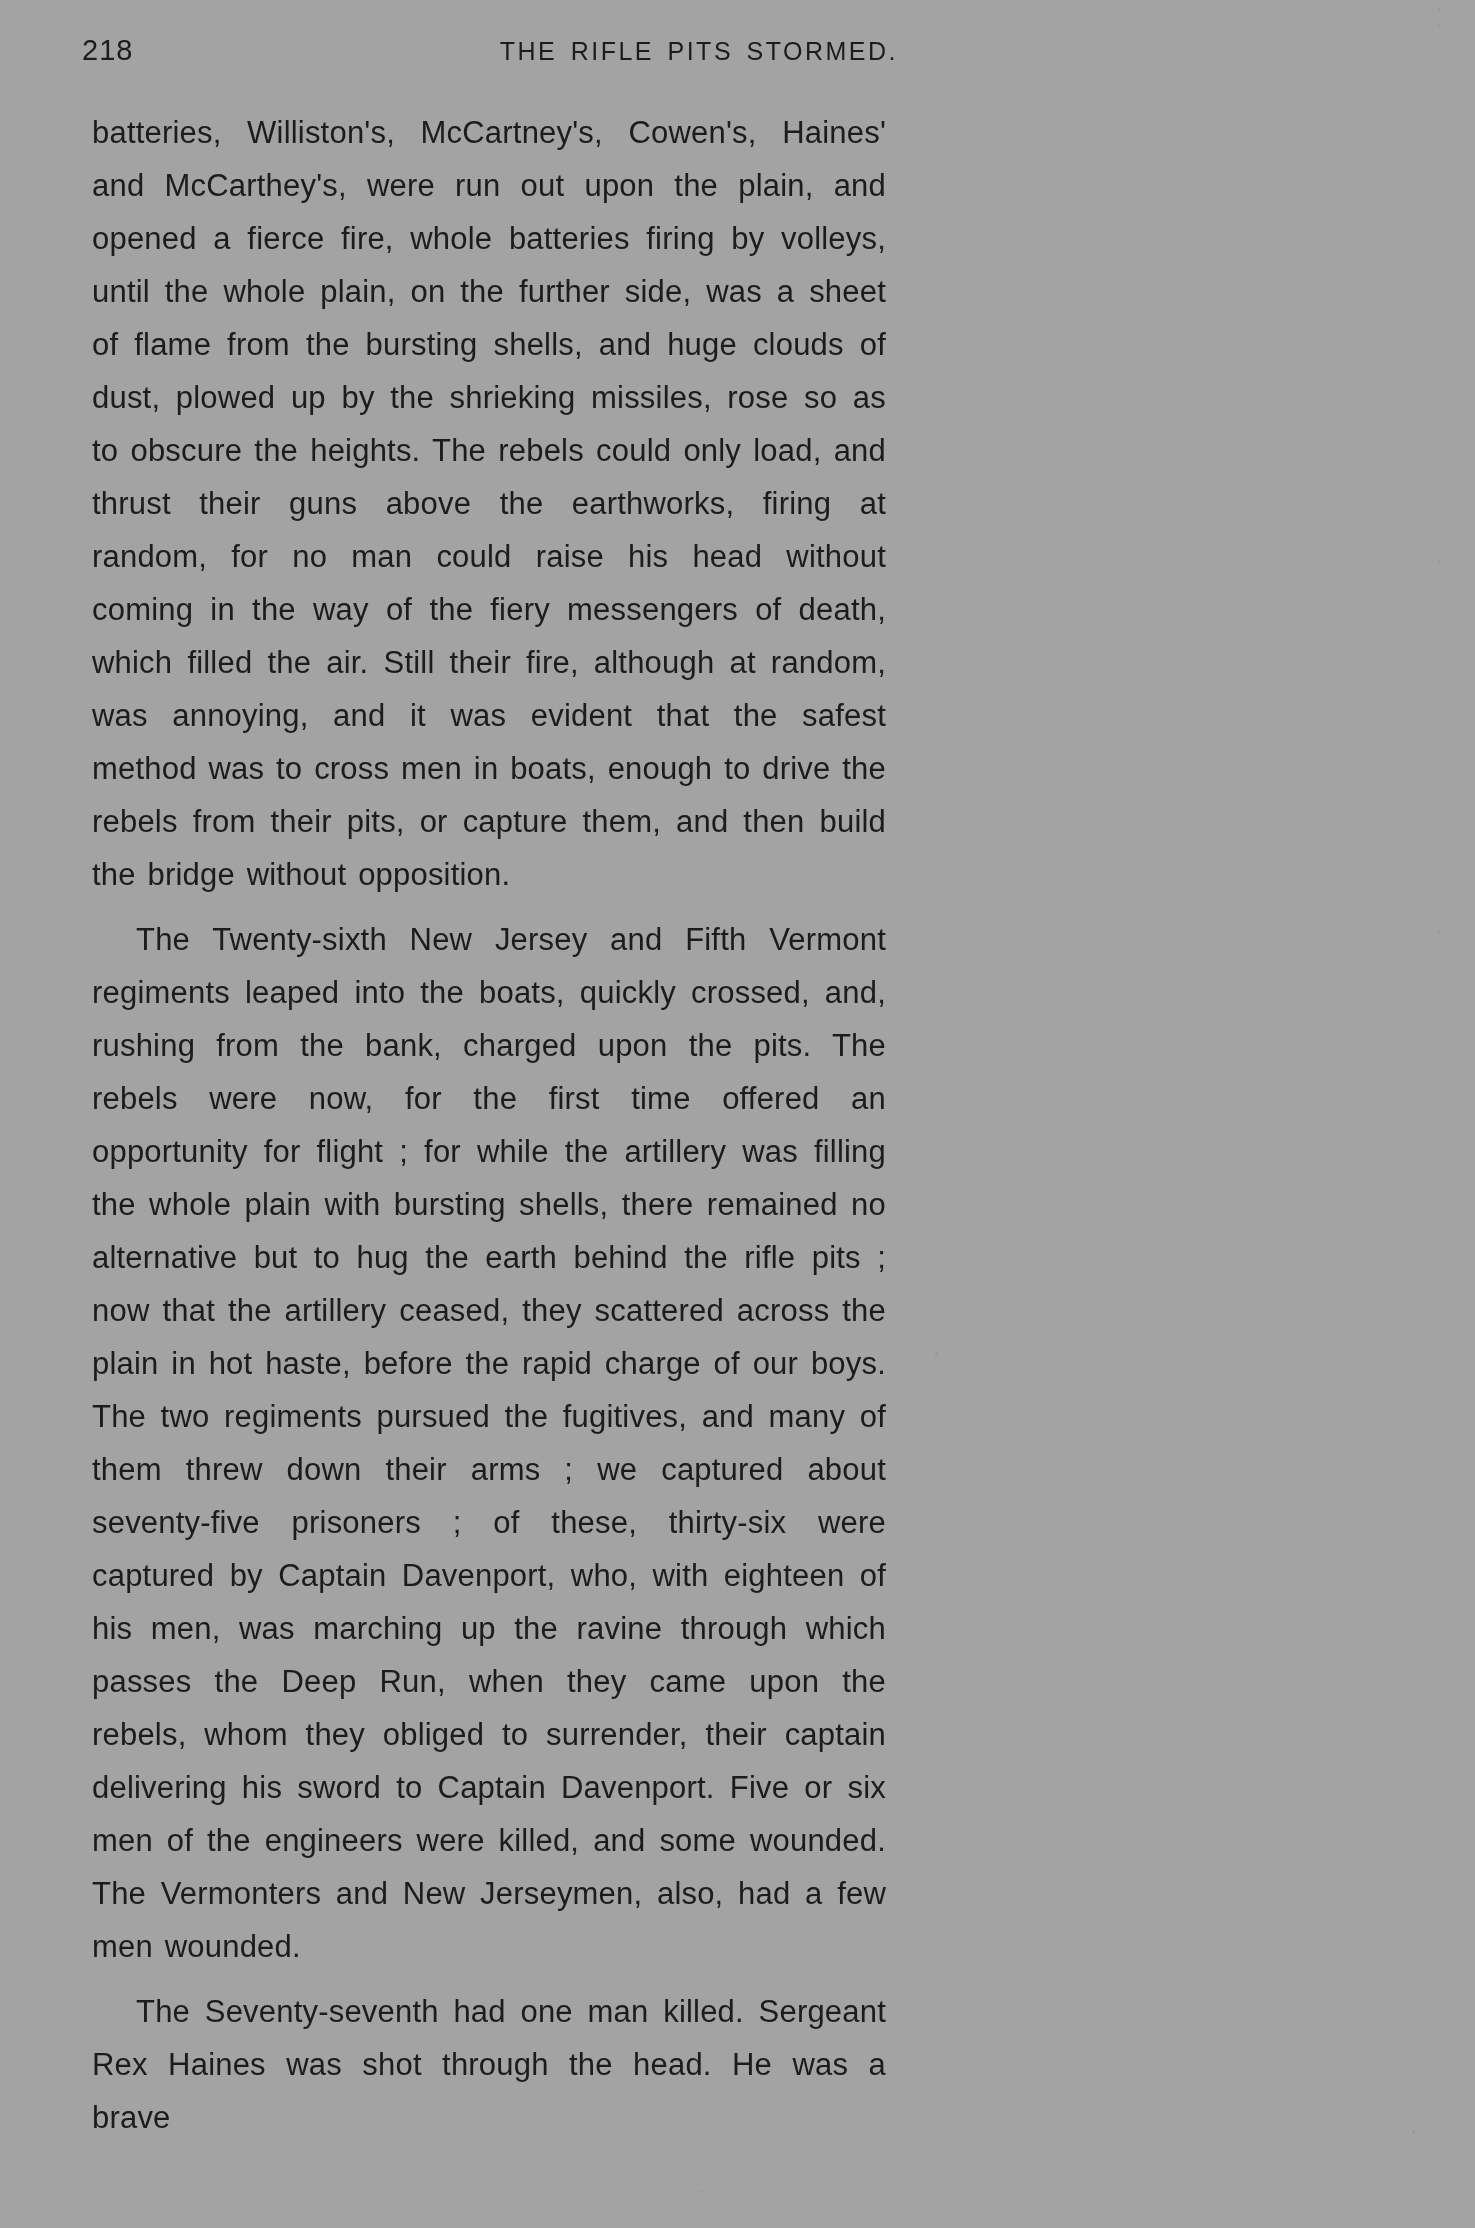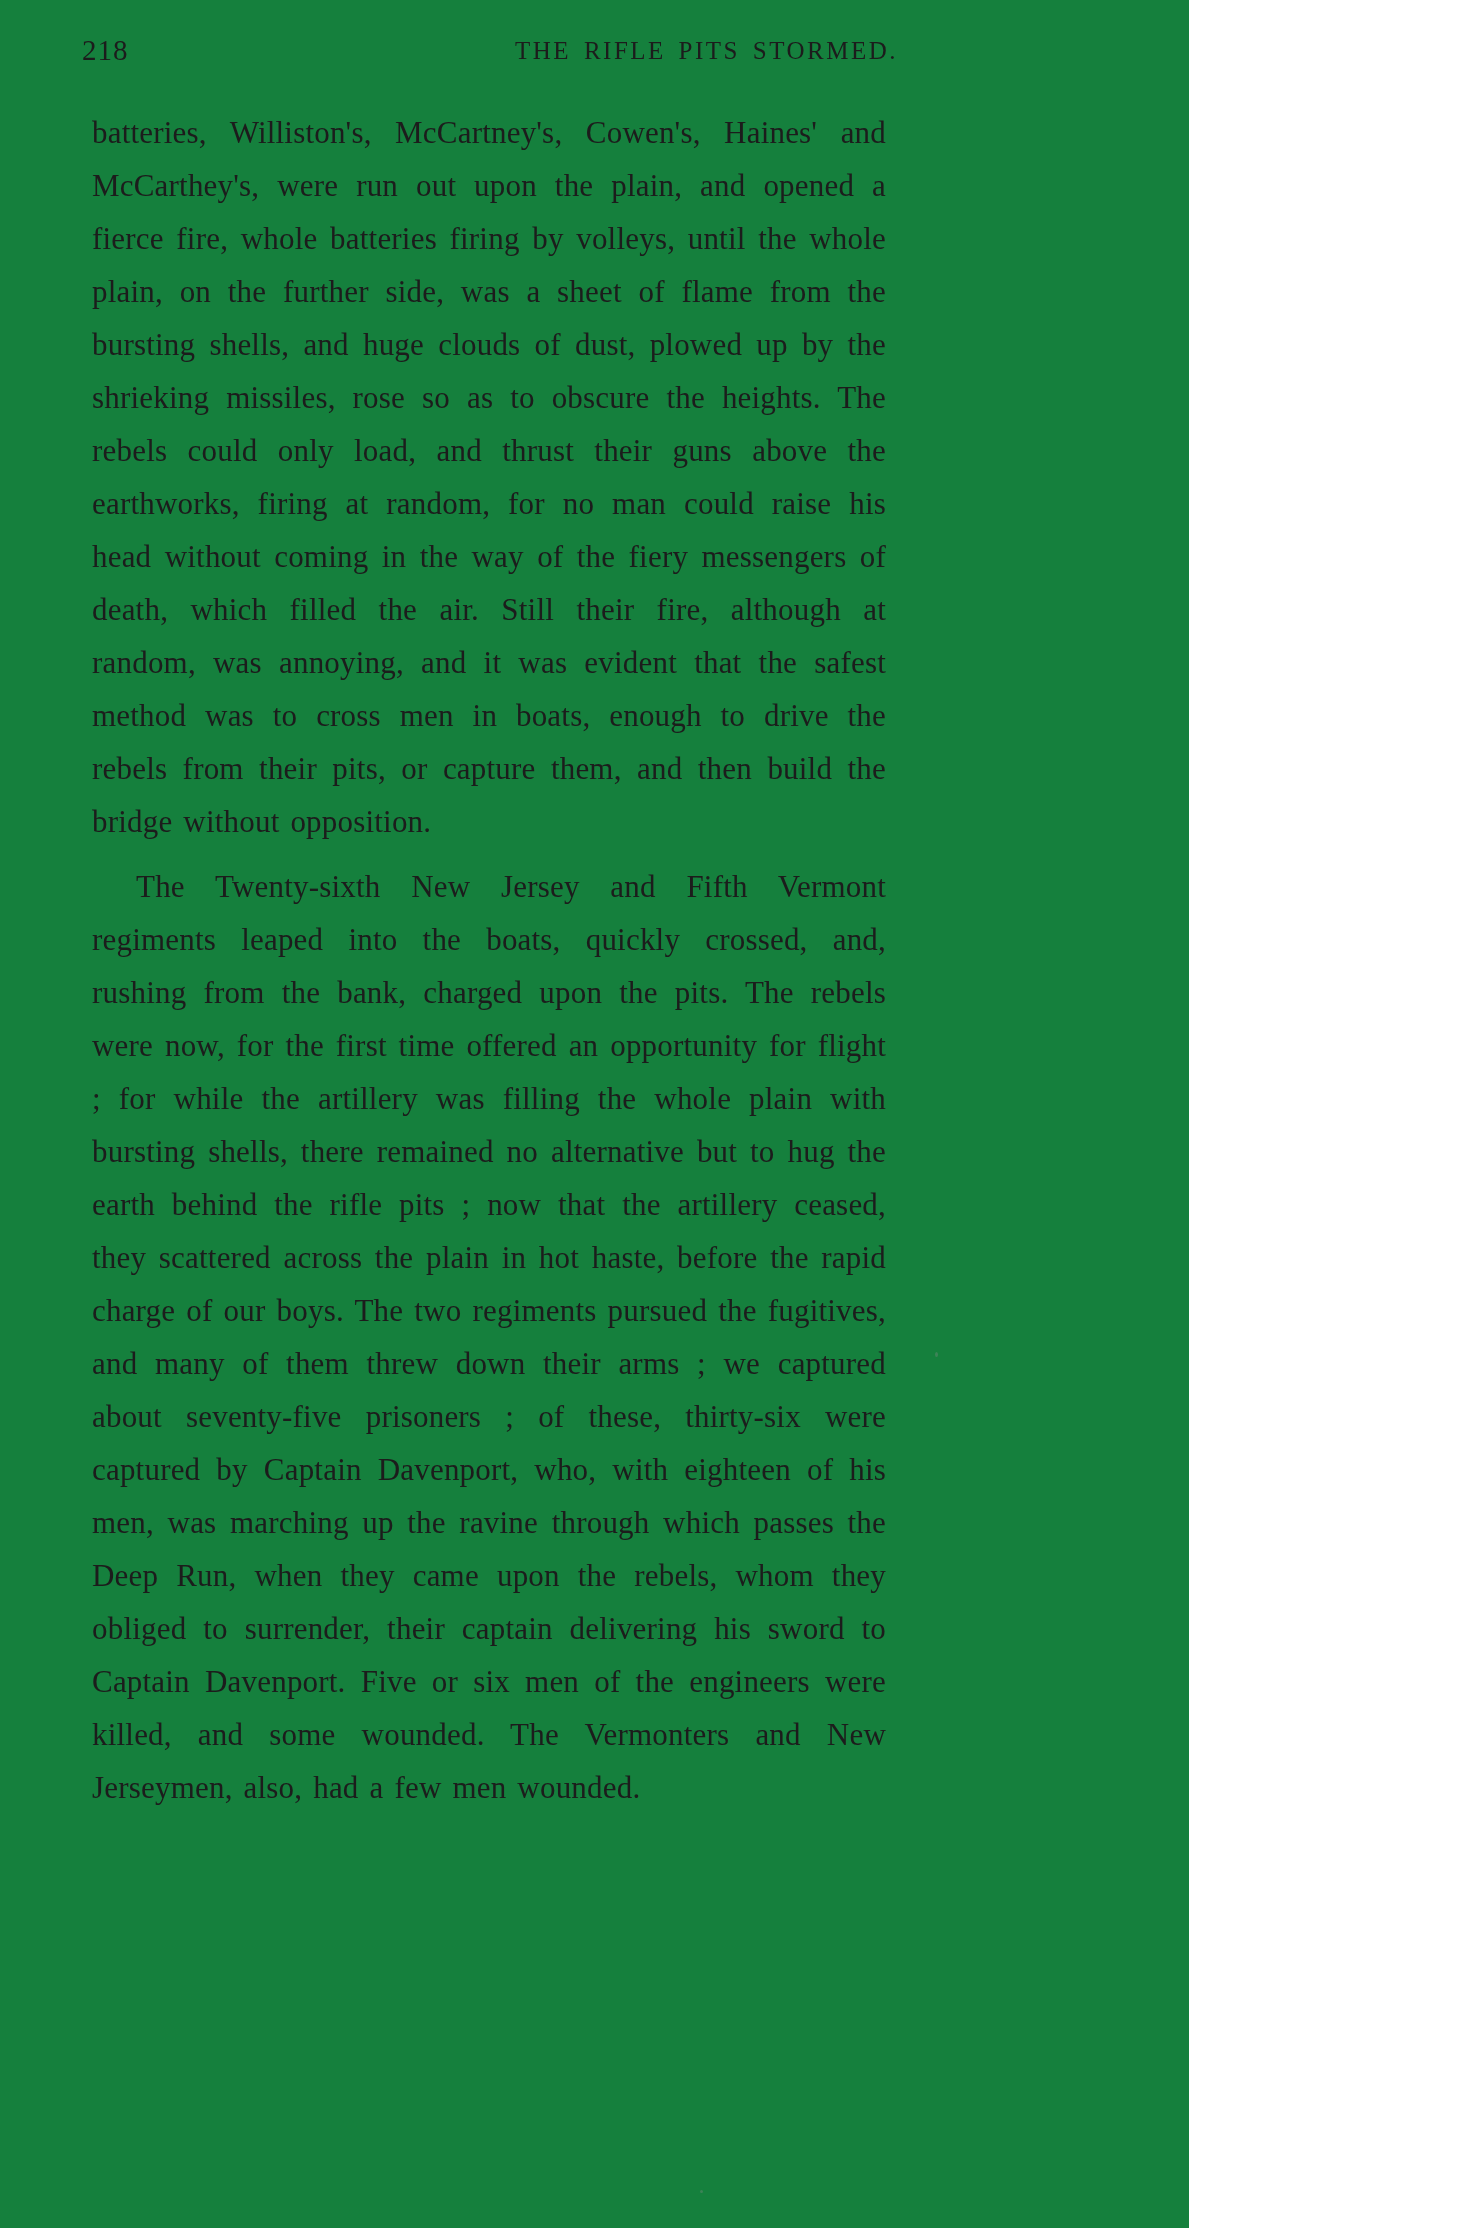--- a/index.html
+++ b/index.html
@@ -2,25 +2,25 @@
 <html><head>
 <meta charset="utf-8">
 <style>
   html, body {
     margin: 0;
     padding: 0;
     background: #ffffff;
   }
   .page {
     position: relative;
-    width: 1189px;
+    width: 1475px;
     height: 2228px;
-    background: #15803d;
+    background: #a3a3a3;
     color: #1c1c1c;
-    font-family: Liberation Serif, serif;
+    font-family: Liberation Sans, sans-serif;
     overflow: hidden;
   }
   .text-col {
     position: absolute;
     left: 80px;
     top: 28px;
     width: 818px;
   }
   .page-header {
     position: relative;
@@ -66,20 +66,21 @@
 
 <div class="page">
   <div class="text-col">
     <header class="page-header">
       <span class="page-number">218</span>
       <span class="running-header">THE RIFLE PITS STORMED.</span>
     </header>
     <main class="body-text">
       <p class="para">batteries, Williston's, McCartney's, Cowen's, Haines' and McCarthey's, were run out upon the plain, and opened a fierce fire, whole batteries firing by volleys, until the whole plain, on the further side, was a sheet of flame from the bursting shells, and huge clouds of dust, plowed up by the shrieking missiles, rose so as to obscure the heights. The rebels could only load, and thrust their guns above the earthworks, firing at random, for no man could raise his head without coming in the way of the fiery messengers of death, which filled the air. Still their fire, although at random, was annoying, and it was evident that the safest method was to cross men in boats, enough to drive the rebels from their pits, or capture them, and then build the bridge without opposition.</p>
       <p class="para indent">The Twenty-sixth New Jersey and Fifth Vermont regiments leaped into the boats, quickly crossed, and, rushing from the bank, charged upon the pits. The rebels were now, for the first time offered an opportunity for flight ; for while the artillery was filling the whole plain with bursting shells, there remained no alternative but to hug the earth behind the rifle pits ; now that the artillery ceased, they scattered across the plain in hot haste, before the rapid charge of our boys. The two regiments pursued the fugitives, and many of them threw down their arms ; we captured about seventy-five prisoners ; of these, thirty-six were captured by Captain Davenport, who, with eighteen of his men, was marching up the ravine through which passes the Deep Run, when they came upon the rebels, whom they obliged to surrender, their captain delivering his sword to Captain Davenport. Five or six men of the engineers were killed, and some wounded. The Vermonters and New Jerseymen, also, had a few men wounded.</p>
+      <p class="para indent">The Seventy-seventh had one man killed. Sergeant Rex Haines was shot through the head. He was a brave</p>
     </main>
   </div>
 
   <div class="speck" style="left:1437px;top:8px;width:3px;height:3px;opacity:.45"></div>
   <div class="speck" style="left:1437px;top:24px;width:3px;height:3px;opacity:.4"></div>
   <div class="speck" style="left:1438px;top:560px;width:3px;height:3px;opacity:.35"></div>
   <div class="speck" style="left:1437px;top:930px;width:3px;height:3px;opacity:.35"></div>
   <div class="speck" style="left:935px;top:1352px;width:3px;height:5px;opacity:.35"></div>
   <div class="speck" style="left:1412px;top:2130px;width:3px;height:3px;opacity:.4"></div>
   <div class="speck" style="left:700px;top:2190px;width:3px;height:3px;opacity:.35"></div>

